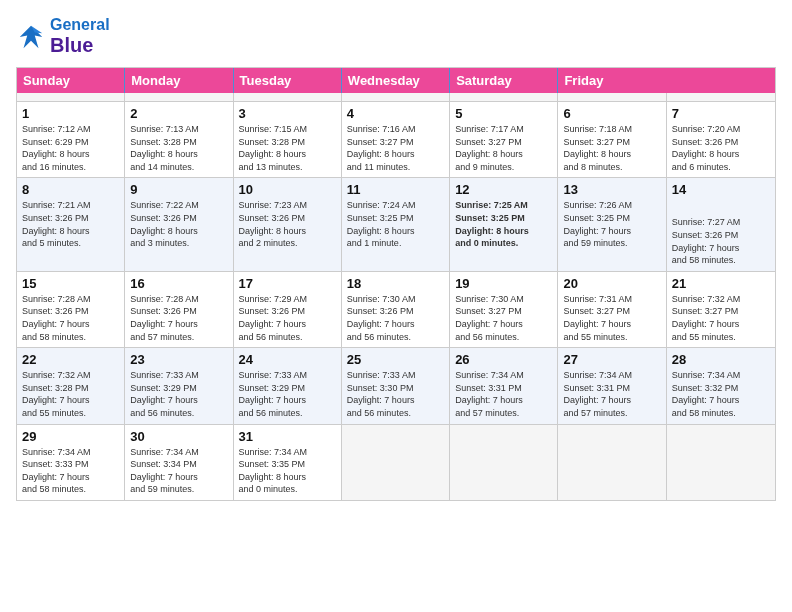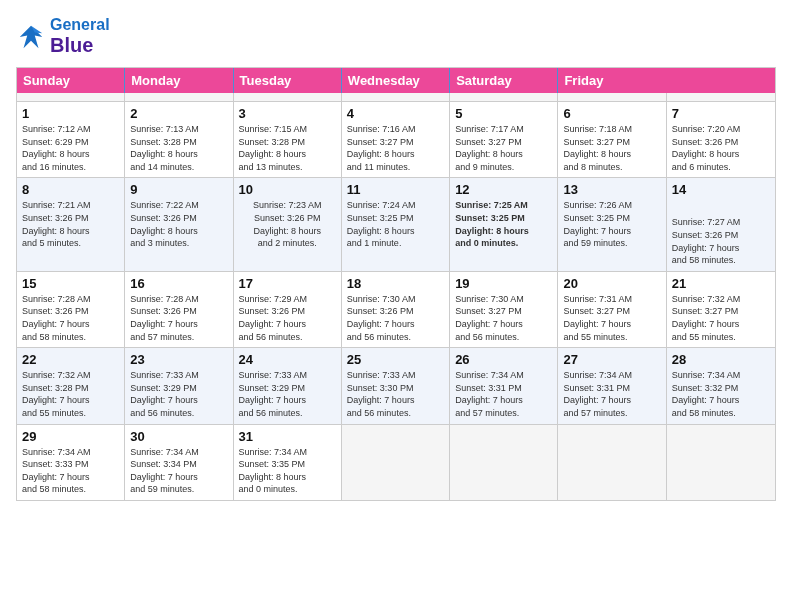--- a/index.html
+++ b/index.html
@@ -201,21 +201,21 @@
           </div>
           <div class="cal-cell alt-row">
             <span class="day-num">9</span>
             <div class="day-info" style="white-space: pre-line;">Sunrise: 7:22 AM
 Sunset: 3:26 PM
 Daylight: 8 hours
 and 3 minutes.</div>
           </div>
           <div class="cal-cell alt-row">
             <span class="day-num">10</span>
-            <div class="day-info" style="white-space: pre-line; text-align: center;">Sunrise: 7:23 AM
+            <div class="day-info" style="white-space: pre-line;">Sunrise: 7:23 AM
 Sunset: 3:26 PM
 Daylight: 8 hours
 and 2 minutes.</div>
           </div>
           <div class="cal-cell alt-row">
             <span class="day-num">11</span>
             <div class="day-info" style="white-space: pre-line;">Sunrise: 7:24 AM
 Sunset: 3:25 PM
 Daylight: 8 hours
 and 1 minute.</div>

